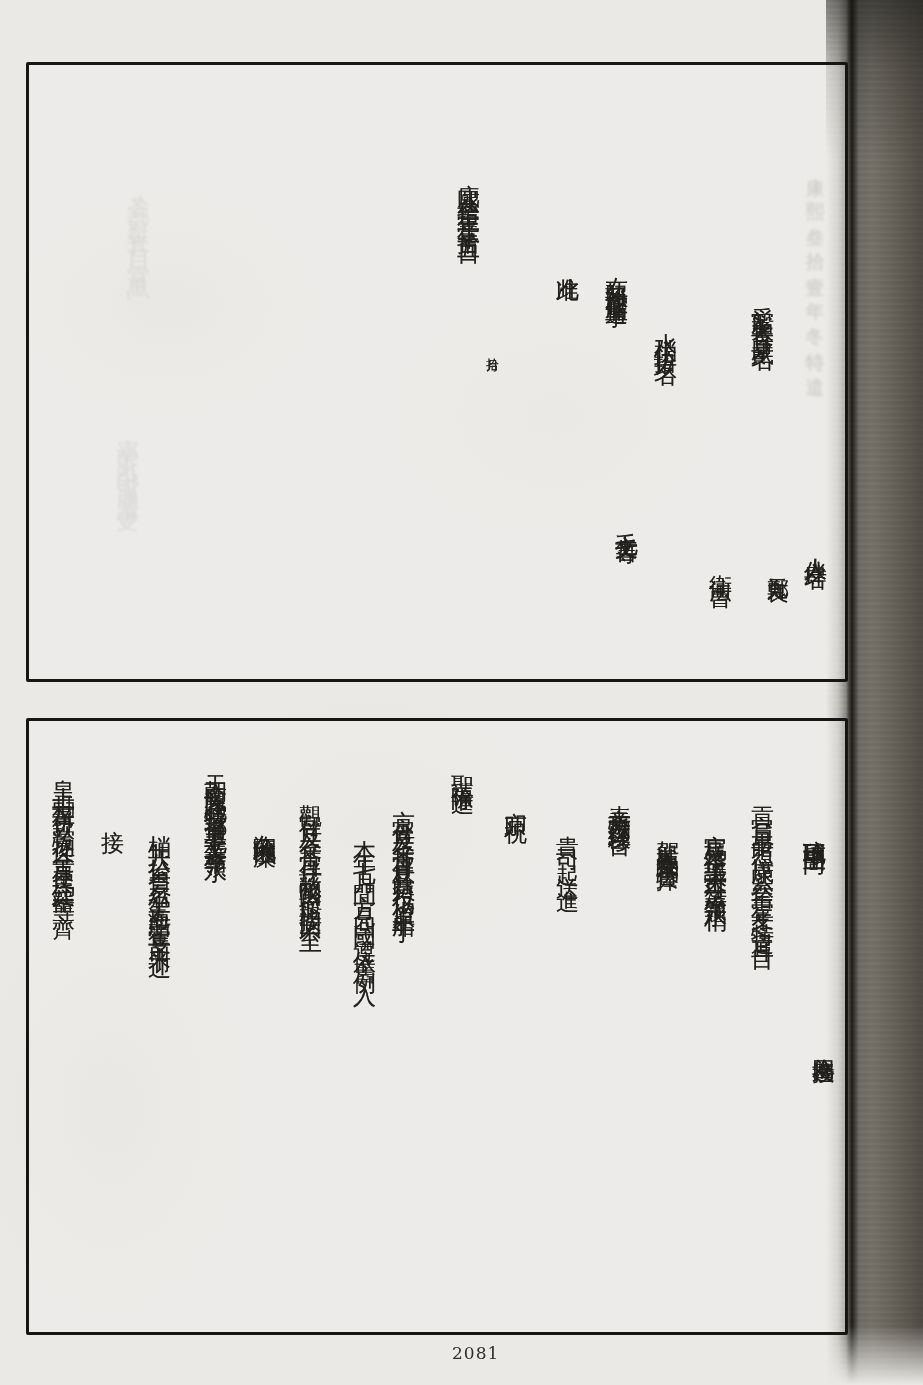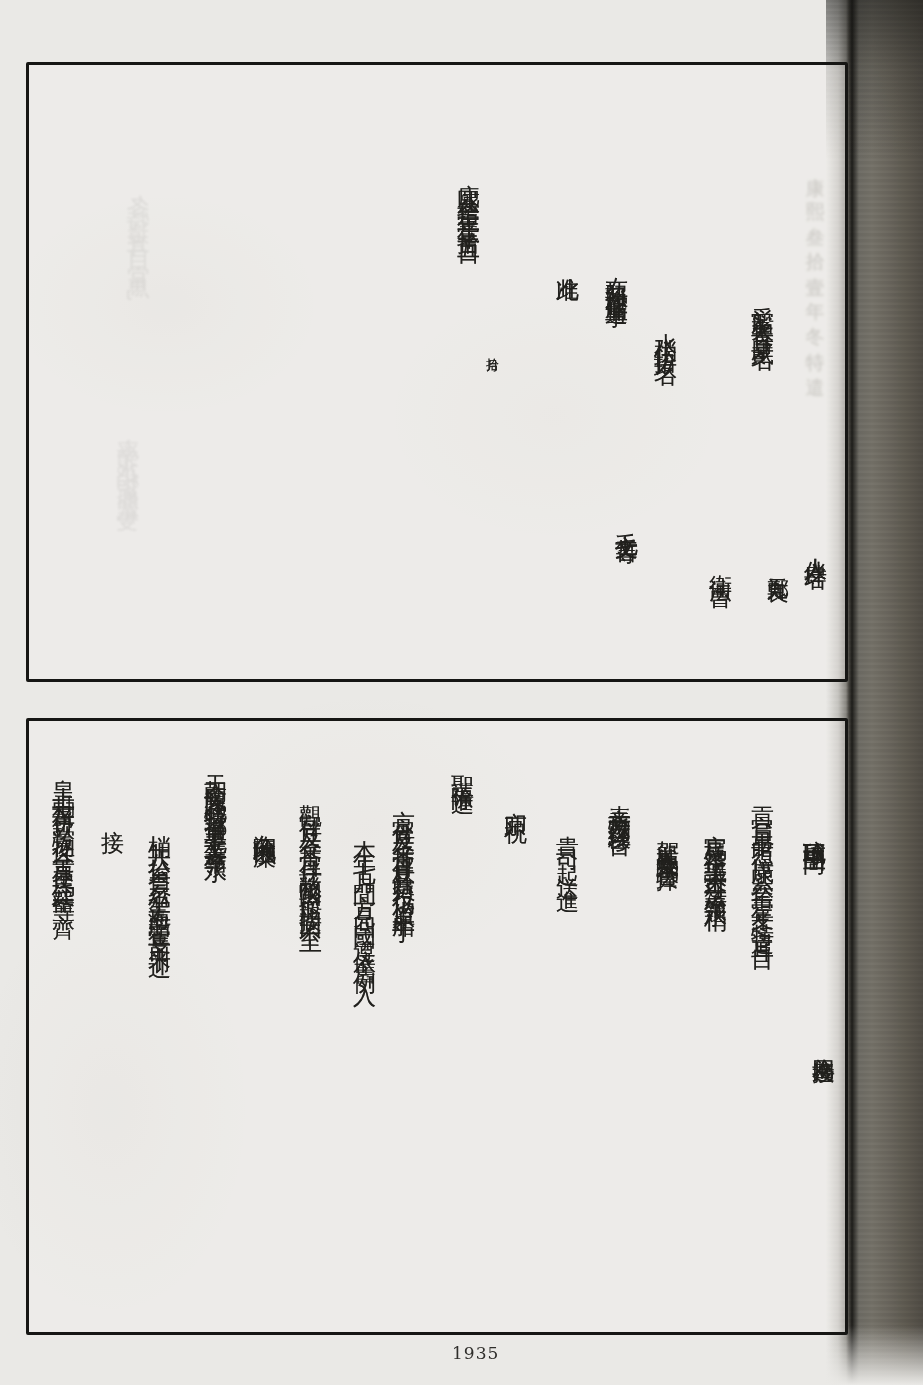--- a/index.html
+++ b/index.html
@@ -115,15 +115,15 @@
   <div class="vcol" style="left:451px;top:757px;letter-spacing:6px;">聖禧除進</div>
   <div class="vcol" style="left:392px;top:792px;letter-spacing:7px;">京官伴及存番官伴其餘員役仍坐原船于</div>
   <div class="vcol" style="left:353px;top:822px;letter-spacing:11px;">本年七月間方見回國遵依舊例入</div>
   <div class="vcol" style="left:299px;top:786px;letter-spacing:8px;">觀官伴及存番官伴該敝國撥船接回不至</div>
   <div class="vcol" style="left:253px;top:816px;letter-spacing:2px;">久淹閩地以糜</div>
   <div class="vcol" style="left:204px;top:757px;letter-spacing:5px;">天朝廩餼為此特遣都通事毛文善等率領水</div>
   <div class="vcol" style="left:148px;top:817px;letter-spacing:8px;">梢共八拾叁員名坐駕海船壹隻前来迎</div>
   <div class="vcol" style="left:101px;top:812px;letter-spacing:2px;">接</div>
   <div class="vcol" style="left:52px;top:761px;letter-spacing:8px;">皇上勅書併欽賞物件全貢使馬廷器等一齊</div>
 
-  <div class="page-number">1935</div>
+  <div class="page-number">2081</div>
 
 </div>
 
 </body></html>

